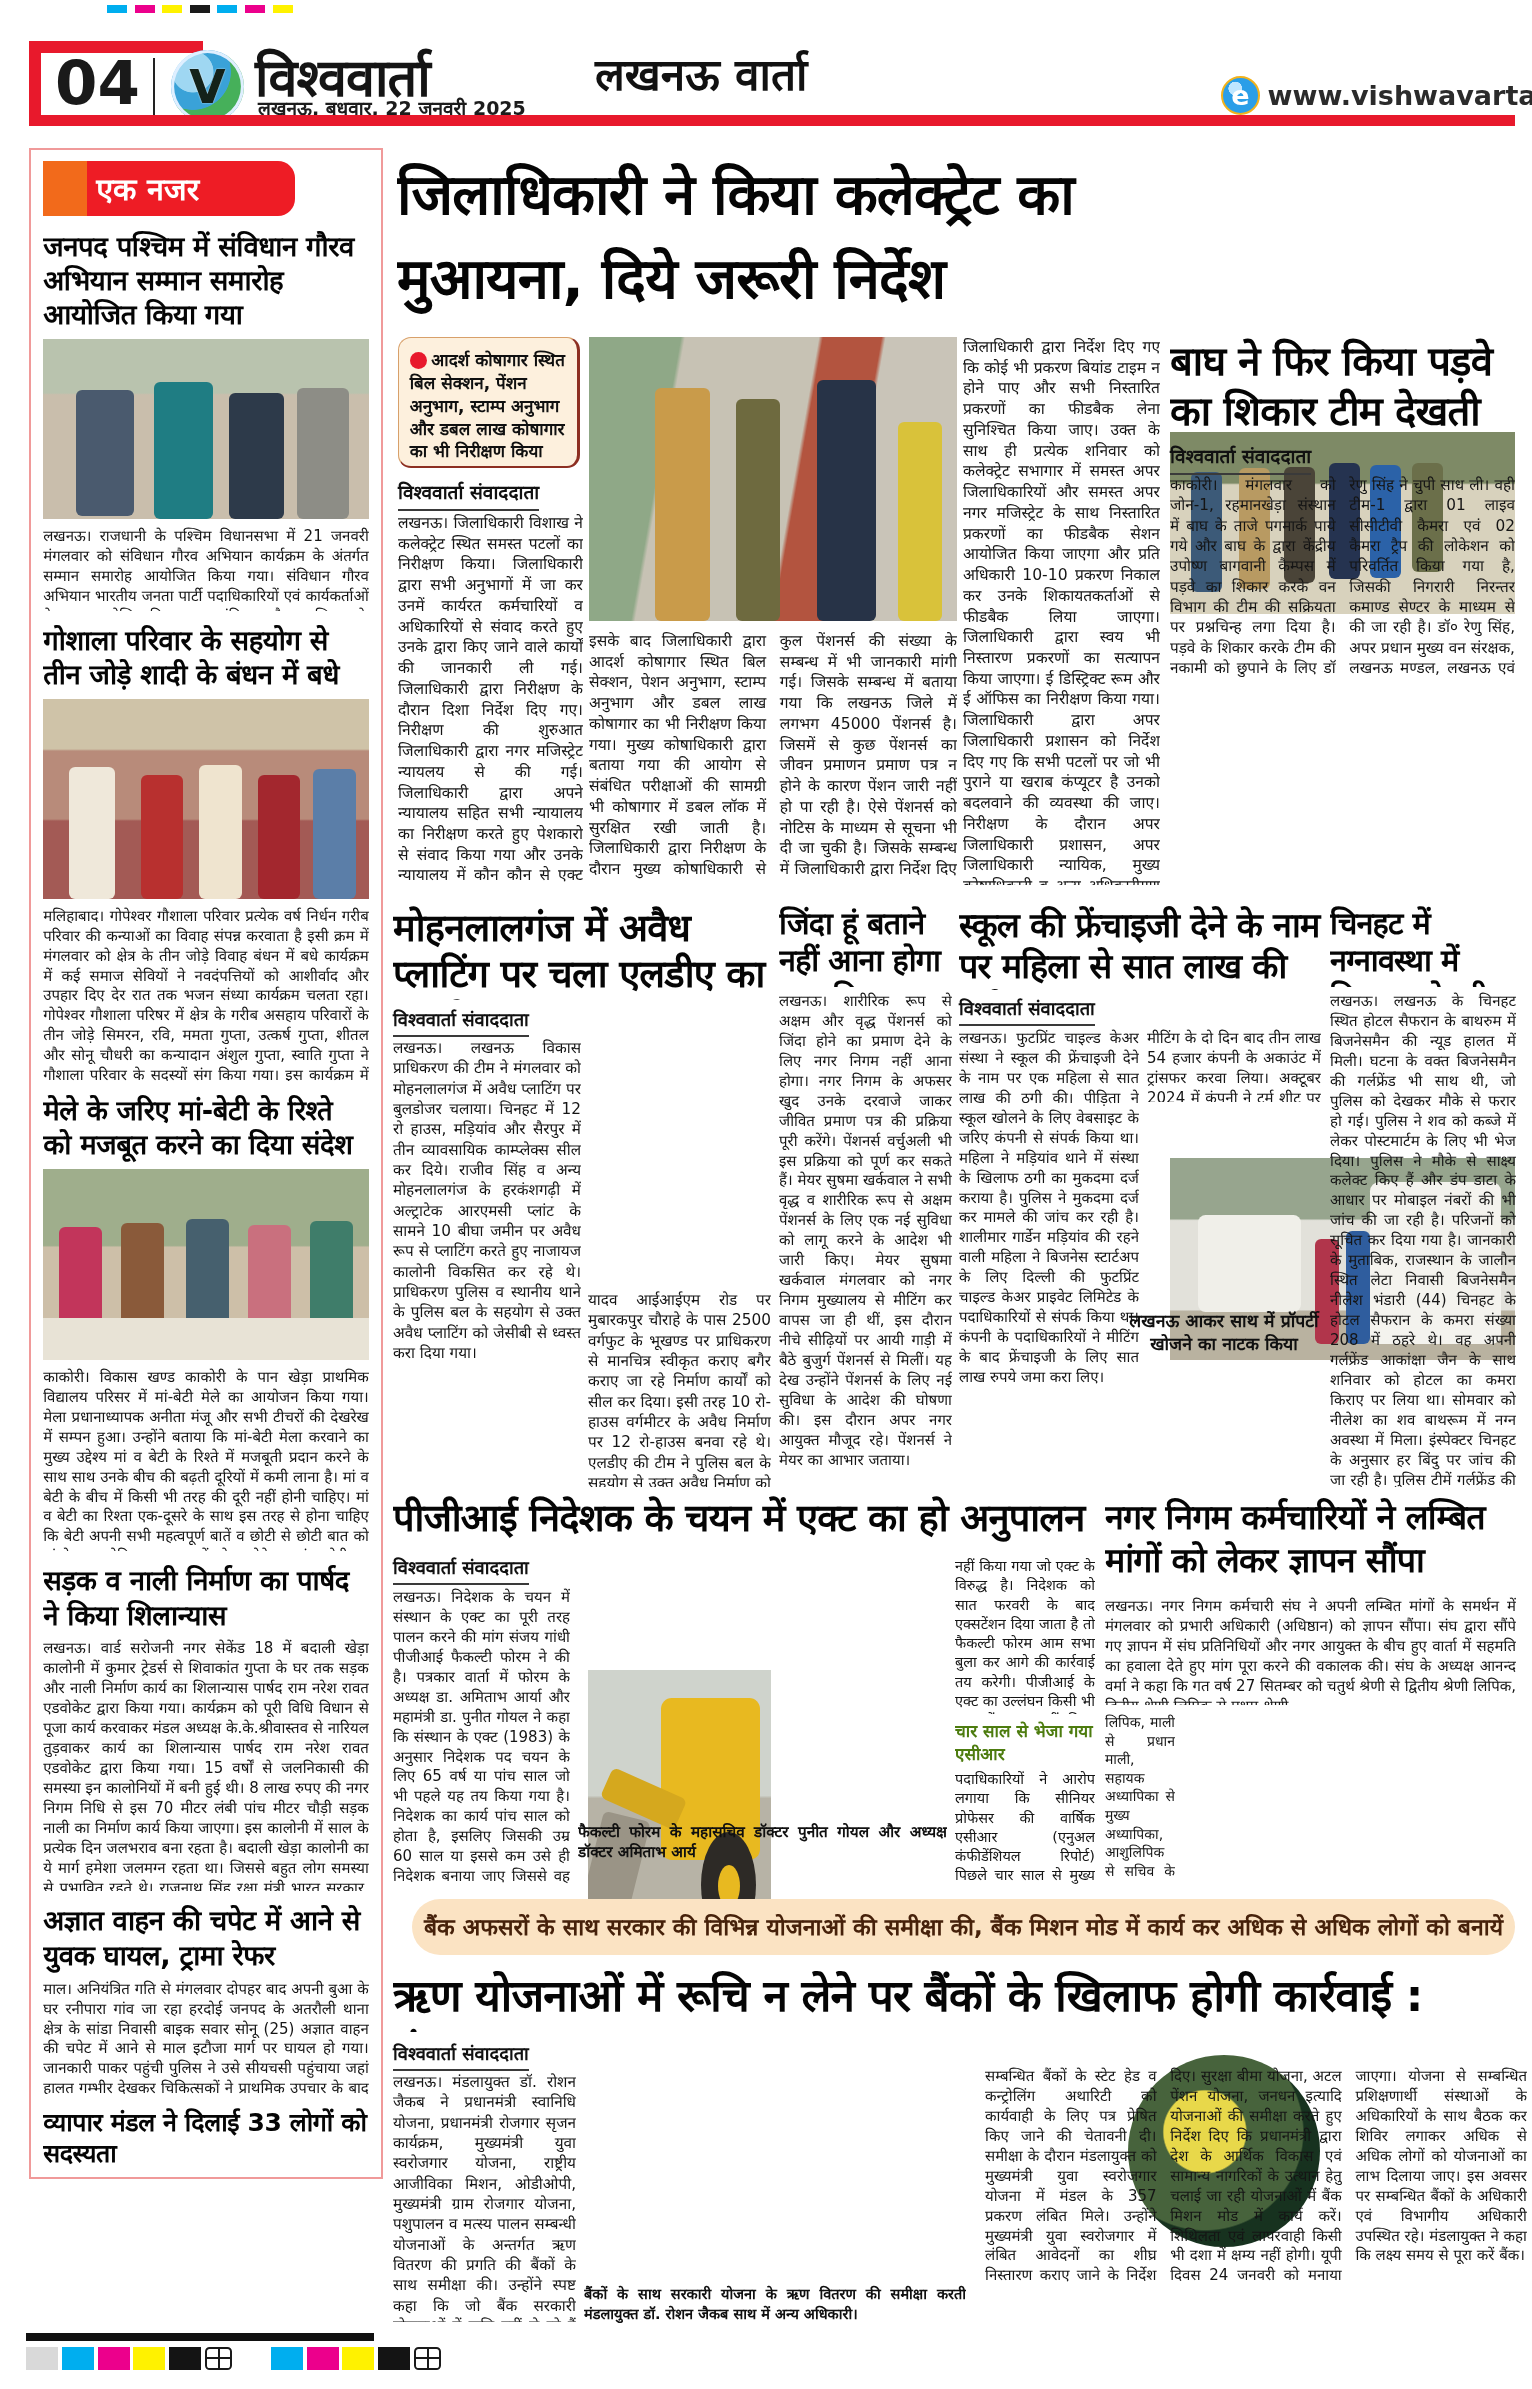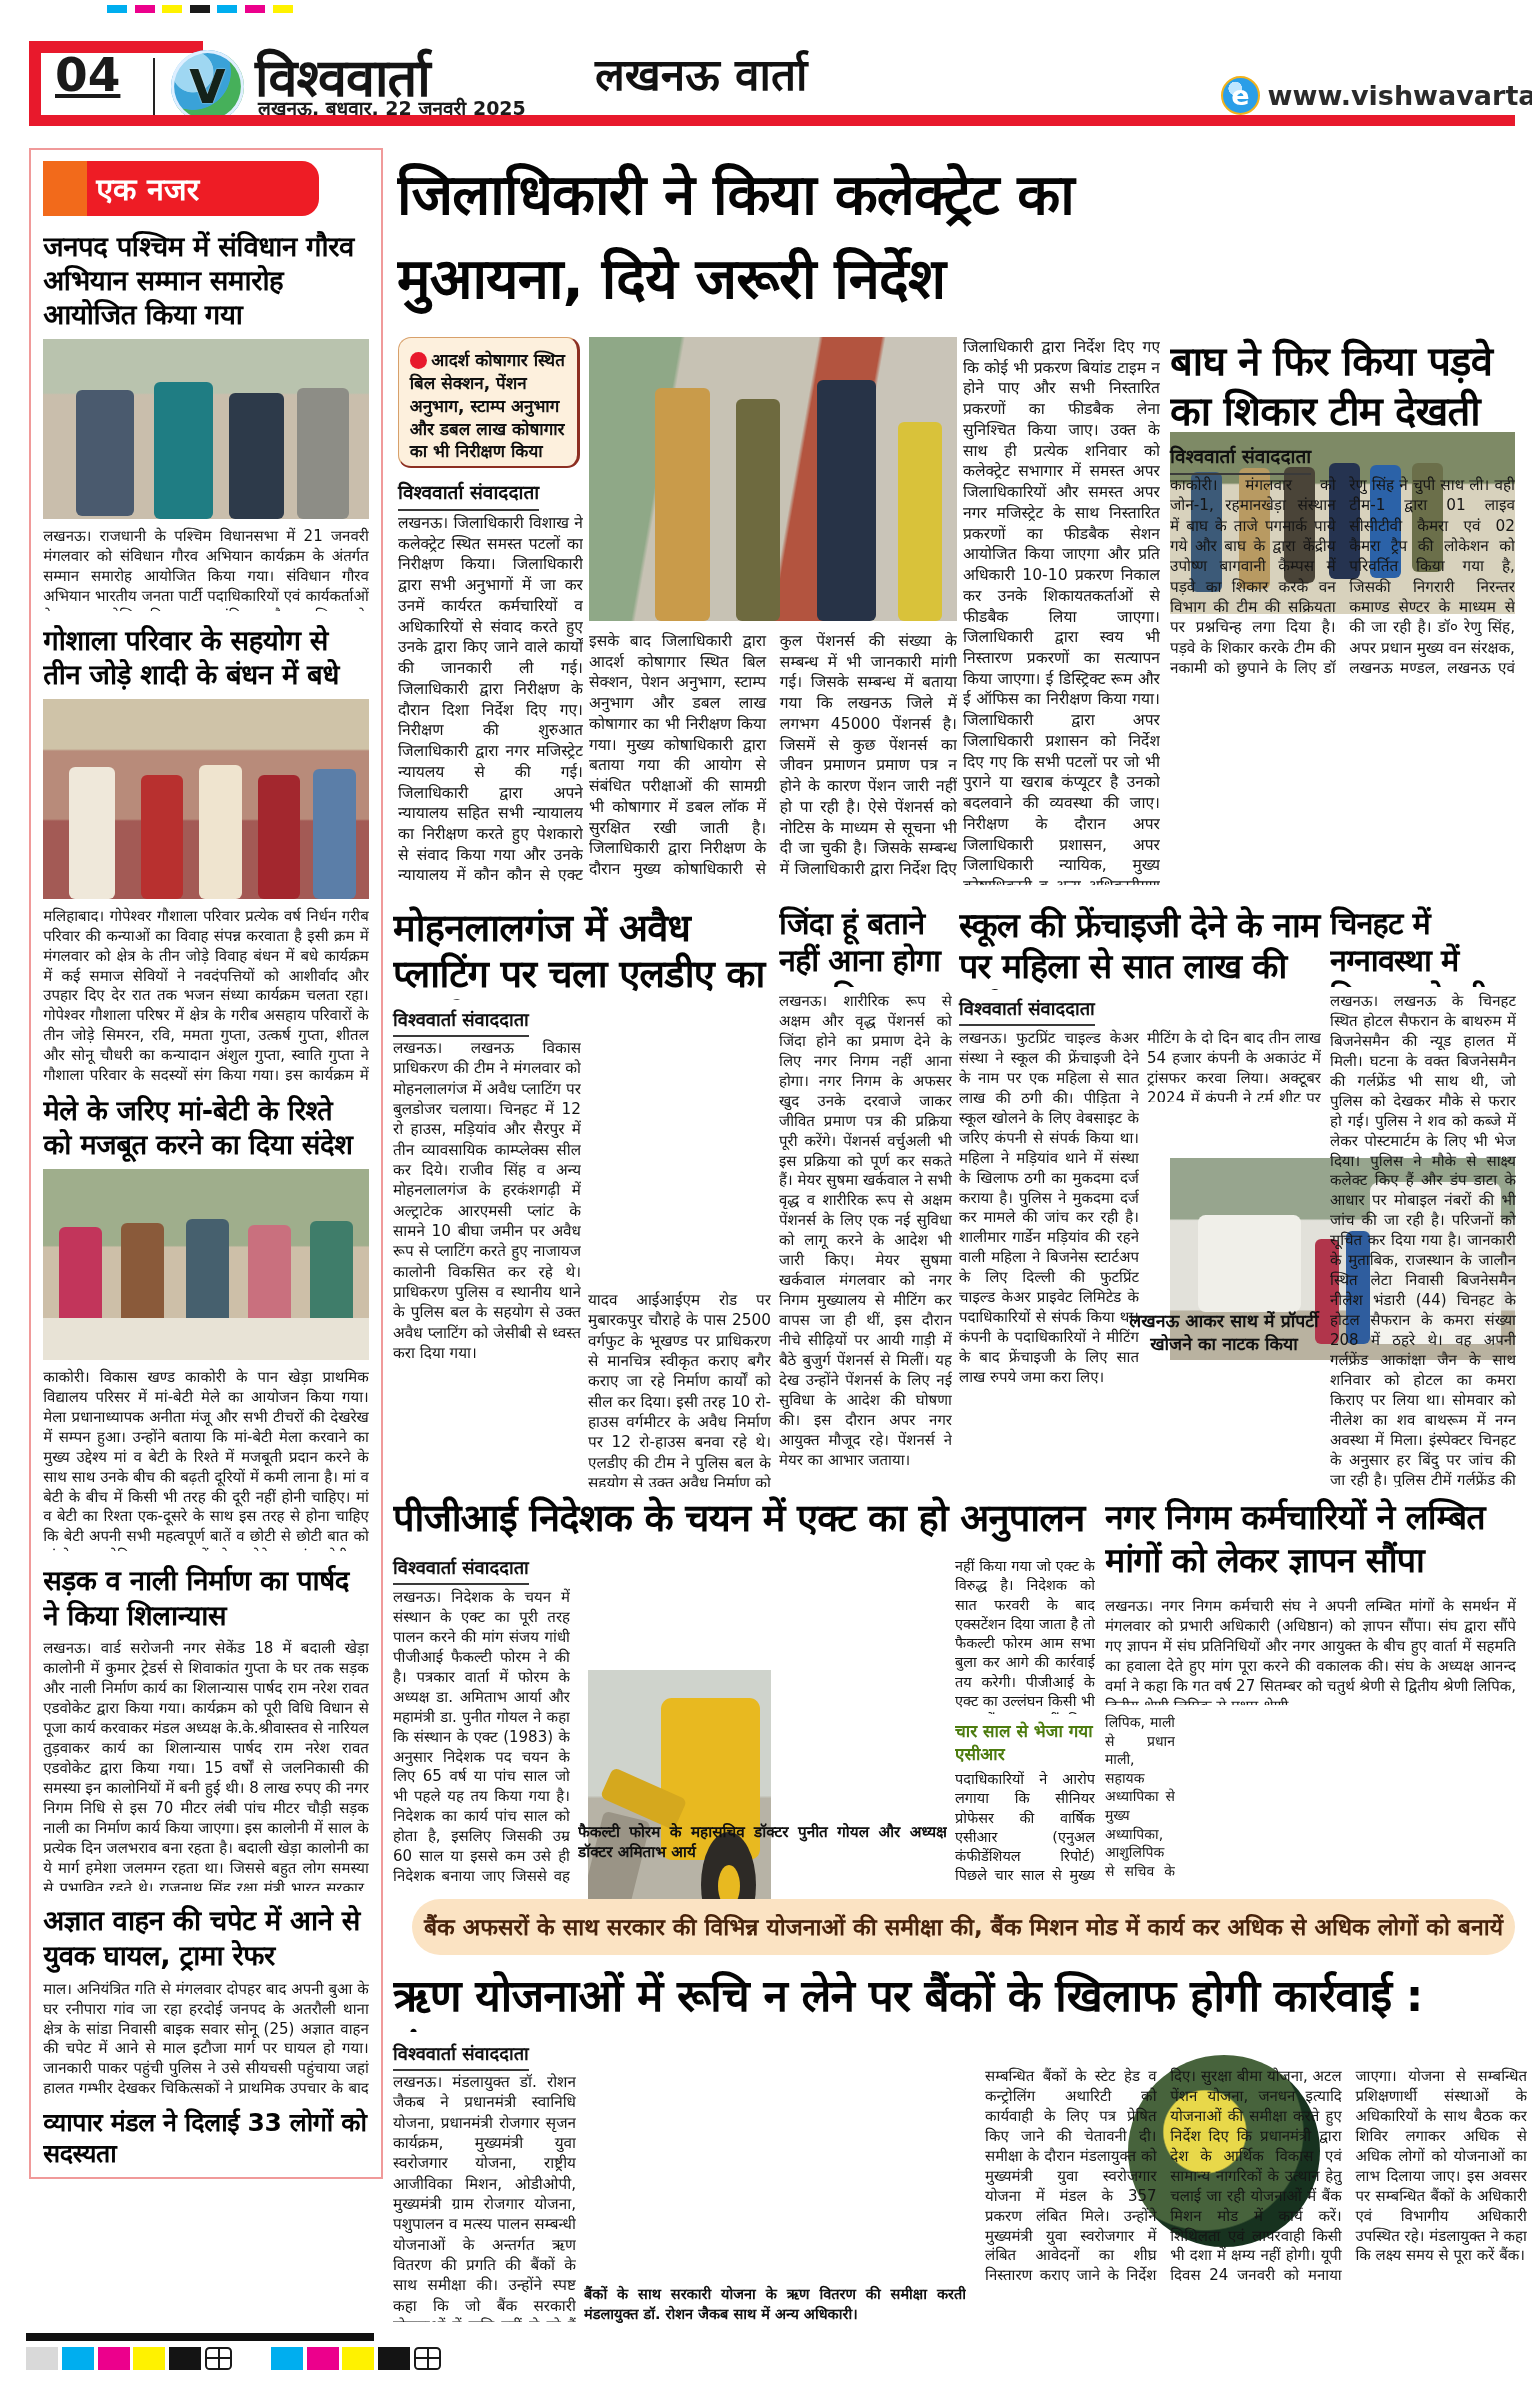--- a/index.html
+++ b/index.html
@@ -7,31 +7,31 @@
   .page{position:relative;width:1533px;height:2389px;background:#fff;overflow:hidden;}
   .abs{position:absolute;}
   .headline{font-weight:700;color:#050505;letter-spacing:-0.8px;}
   .body-text{text-align:justify;color:#151515;line-height:1.33;}
   .byline{font-weight:bold;color:#111;border-bottom:2.3px solid #3a3a3a;display:inline-block;padding-bottom:3.8px;}
   .cols2{column-count:2;column-gap:13.7px;}
   .cols3{column-count:3;column-gap:13.7px;margin-left:12px;}
   .clip{overflow:hidden;}
   
   .red{background:#e8192c;}
-  .pagenum{font-size:47px;font-weight:800;color:#1a1a1a;text-decoration:underline;}
+  .pagenum{font-size:61px;font-weight:800;color:#1a1a1a;}
   .masthead{font-size:52px;font-weight:800;color:#141414;letter-spacing:-0.8px;}
   .dateline{font-size:19px;font-weight:bold;color:#1c1c1c;}
   .section-title{font-size:44px;font-weight:800;color:#111;}
   .logo-circle{width:73px;height:73px;border-radius:50%;background:radial-gradient(circle at 30% 30%,#9fd7f2 0 28%,#3aa2d8 29% 52%,#46b05a 53% 78%,#2d7fc2 79% 100%);display:flex;align-items:center;justify-content:center;box-shadow:inset 0 0 0 3.1px #dfefff;}
   .logo-v{font-size:47px;font-weight:800;color:#13221a;text-shadow:0 0 1.5px #fff;}
   .ie-icon{width:35px;height:35px;border-radius:50%;background:radial-gradient(circle at 35% 30%,#bfe6ff 0 20%,#2a9ee8 21% 100%);color:#fff;font-size:27px;font-weight:800;display:flex;align-items:center;justify-content:center;border:2.3px solid #f2b21c;}
   .website{font-size:27px;font-weight:800;color:#2b2b2b;}
   
   .rail{left:29px;top:148px;width:354px;height:2031px;border:2.3px solid #f09a9a;padding:10.7px 12.2px;box-sizing:border-box;overflow:hidden;}
-  .badge{position:relative;background:#ee1c25;color:#fff;font-size:30.5px;font-weight:800;padding:6.1px 7.6px 7.6px 53px;border-radius:0 17px 17px 0;width:276px;box-sizing:border-box;}
+  .badge{position:relative;background:#ee1c25;color:#fff;font-size:30.5px;font-weight:800;padding:6.1px 7.6px 7.6px 53px;border-radius:0 17px 17px 0;width:252px;box-sizing:border-box;}
   .badge-left{position:absolute;left:0;top:0;bottom:0;width:44px;background:#f26a1b;border-radius:0 0 0 0;}
   .rail-article{margin-top:12.2px;overflow:hidden;}
   .rail-h{font-size:27.5px;line-height:1.25;font-weight:800;color:#050505;letter-spacing:-0.4px;margin-bottom:7.6px;}
   .rail-b{font-size:15px;}
   .ph{background:#c9c4ba;position:relative;overflow:hidden;}
   .fig{position:absolute;border-radius:6.1px;}
   
   .ph-sanvidhan{background:linear-gradient(180deg,#b9c3ae 0 30%,#c9beac 31% 100%);}
   .ph-wedding{background:linear-gradient(180deg,#cfc3a8 0 25%,#b88b7a 26% 60%,#a35a55 61% 100%);}
   .ph-mela{background:linear-gradient(180deg,#9fae8c 0 40%,#cdbfa8 41% 100%);}

